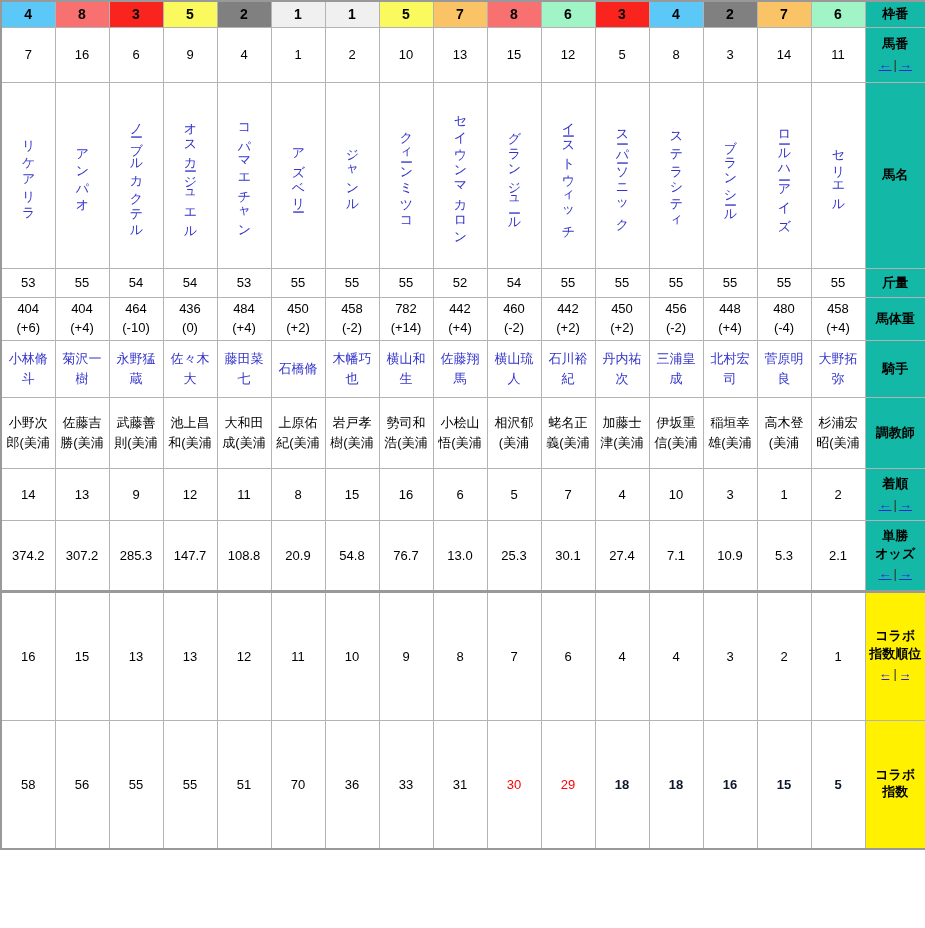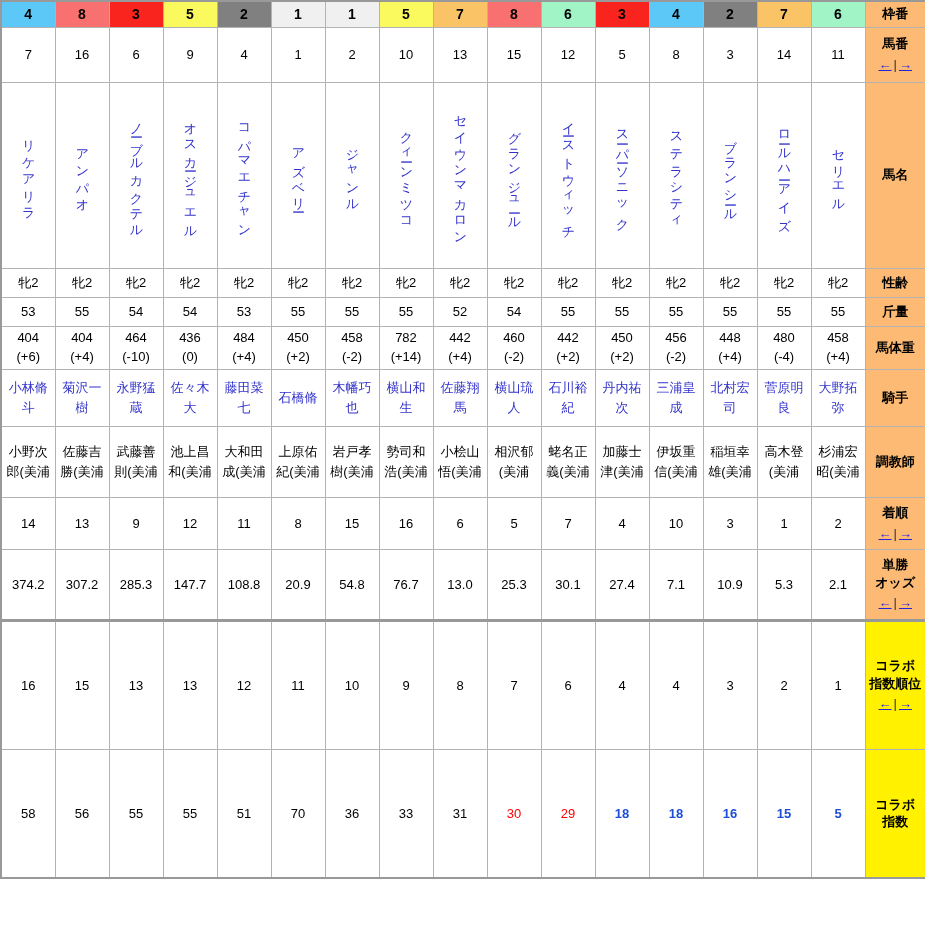--- a/index.html
+++ b/index.html
@@ -1,22 +1,22 @@
 <!DOCTYPE html>
 <html><head>
 <meta charset="utf-8">
 <style>
   html,body{margin:0;padding:0;background:#fff;}
   body{font-family:"Liberation Sans","DejaVu Sans",sans-serif;font-size:13px;color:#000;}
   table.race{border-collapse:collapse;table-layout:fixed;width:925px;border:2px solid #999;}
   col.datacol{width:54px;}
   col.hdrcol{width:61px;}
   td,th{border:1px solid #b3b3b3;text-align:center;vertical-align:middle;padding:1px 2px;overflow:hidden;}
-  th{background:#fdba74;font-weight:bold;font-size:13px;line-height:1.35;}
-  th.yellow{background:#fff100;}
+  th{background:#14b8a6;font-weight:bold;font-size:13px;line-height:1.35;}
+  th.yellow{background:#fff100;font-family:Liberation Mono, monospace;}
   .r-waku{height:26px;}
   .r-waku td{font-weight:bold;font-size:14px;}
   .r-umaban{height:55px;}
   .r-name{height:186px;}
   .r-keiro{height:29px;}
   .r-seirei{height:29px;}
   .r-kinryo{height:29px;}
   .r-bataiju{height:43px;line-height:1.45;}
   .r-kishu{height:57px;}
   .r-chokyoshi{height:71px;}
@@ -26,21 +26,21 @@
   .r-collab_rank{height:129px;}
   .r-collab_index{height:129px;}
   .vname{display:inline-block;writing-mode:vertical-rl;text-orientation:mixed;letter-spacing:2px;
          max-height:176px;color:#3333cc;text-decoration:none;font-size:13px;}
   a.lnk{color:#3333cc;text-decoration:none;cursor:pointer;}
   td.wrapcell{word-break:break-all;line-height:1.5;padding:1px 4px;}
   .arrows{margin-top:3px;font-weight:normal;}
   .arrows a{color:#2424d8;text-decoration:underline;cursor:pointer;font-size:13px;}
   .arrows .sep{color:#333;margin:0 2px;text-decoration:none;}
   .red{color:#ff0000;margin-top:36px;}
-  .red-bold{color:#1d4ed8;font-weight:bold;}
+  .red-bold{color:#0f172a;font-weight:bold;}
 </style>
 </head>
 <body>
 
 <table class="race">
   <colgroup>
     <col class="datacol" span="16">
     <col class="hdrcol">
   </colgroup>
   <tbody>
@@ -94,39 +94,20 @@
         <td><a class="vname">セイウンマカロン</a></td>
         <td><a class="vname">グランジュール</a></td>
         <td><a class="vname">イーストウィッチ</a></td>
         <td><a class="vname">スーパーソニック</a></td>
         <td><a class="vname">ステラシティ</a></td>
         <td><a class="vname">ブランシール</a></td>
         <td><a class="vname">ロールハーアイズ</a></td>
         <td><a class="vname">セリエル</a></td>
         <th><span>馬名</span></th>
       </tr>
-      <tr class="r-seirei">
-        <td>牝2</td>
-        <td>牝2</td>
-        <td>牝2</td>
-        <td>牝2</td>
-        <td>牝2</td>
-        <td>牝2</td>
-        <td>牝2</td>
-        <td>牝2</td>
-        <td>牝2</td>
-        <td>牝2</td>
-        <td>牝2</td>
-        <td>牝2</td>
-        <td>牝2</td>
-        <td>牝2</td>
-        <td>牝2</td>
-        <td>牝2</td>
-        <th><span>性齢</span></th>
-      </tr>
       <tr class="r-kinryo">
         <td>53</td>
         <td>55</td>
         <td>54</td>
         <td>54</td>
         <td>53</td>
         <td>55</td>
         <td>55</td>
         <td>55</td>
         <td>52</td>

